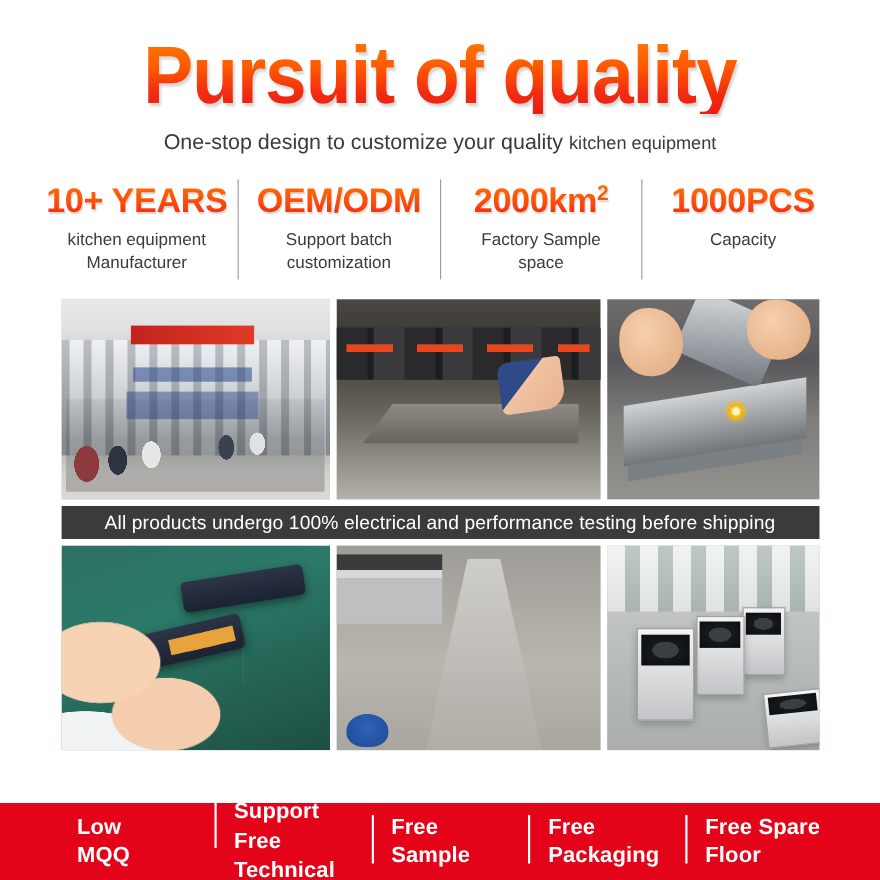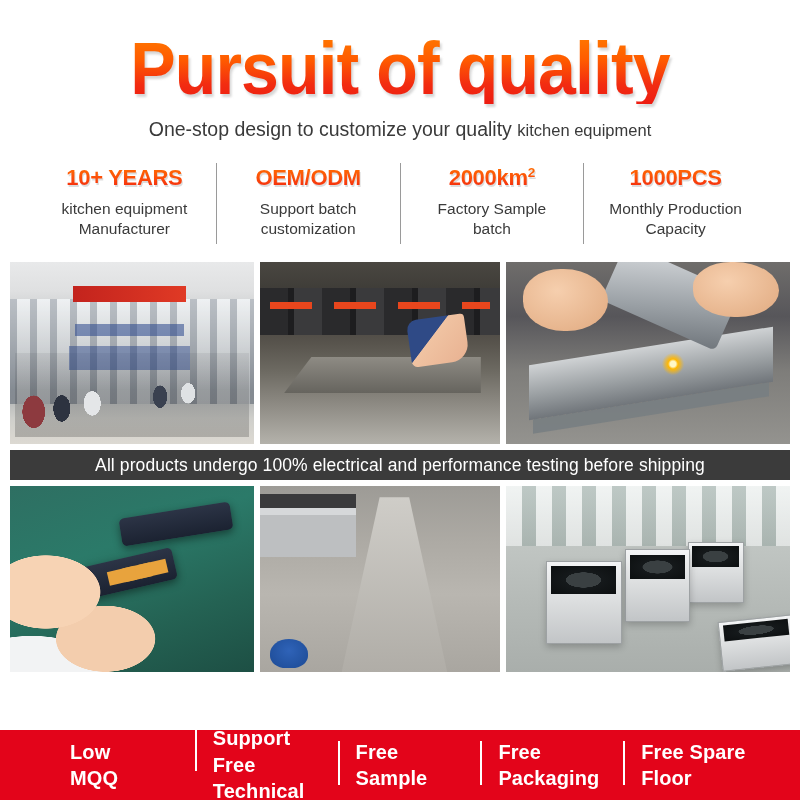--- a/index.html
+++ b/index.html
@@ -57,21 +57,21 @@
     flex: 1 1 0;
     text-align: center;
     padding: 2px 6px 4px 6px;
     position: relative;
   }
   .stat + .stat {
     border-left: 1.5px solid #9a9a9a;
   }
   .stat-value {
     font-family: "Liberation Sans Narrow", "Liberation Sans", sans-serif;
-    font-size: 22px;
+    font-size: 31px;
     font-weight: bold;
     line-height: 1.15;
     letter-spacing: -0.3px;
     background: linear-gradient(180deg, #FF7300 0%, #FC4A0A 55%, #EE1B10 100%);
     -webkit-background-clip: text;
     background-clip: text;
     color: transparent;
     -webkit-text-fill-color: transparent;
     filter: drop-shadow(1.5px 2px 0.5px rgba(185,185,185,0.5));
     white-space: nowrap;
@@ -88,21 +88,21 @@
     line-height: 1.34;
   }
   .stat-caption span {
     display: block;
   }
 
   
   .gallery {
     position: relative;
     margin: 18px auto 0 auto;
-    width: 780px;
+    width: 689px;
     border-radius: 14px;
   }
   .photo-row {
     display: flex;
     gap: 6px;
   }
   .photo {
     position: relative;
     overflow: hidden;
     background: #c9c9c9;
@@ -372,28 +372,27 @@
     <div class="stat-caption">
       <span>Support batch</span>
       <span>customization</span>
     </div>
   </div>
 
   <div class="stat">
     <div class="stat-value"><span>2000km</span><sup>2</sup></div>
     <div class="stat-caption">
       <span>Factory Sample</span>
-      <span>batch</span>
+      <span>space</span>
     </div>
   </div>
 
   <div class="stat">
     <div class="stat-value">1000PCS</div>
     <div class="stat-caption">
-      <span>Monthly Production</span>
       <span>Capacity</span>
     </div>
   </div>
 
 </div>
 
 <div class="gallery">
 
   <div class="photo-row row-top">
     <div class="photo w-lg">

